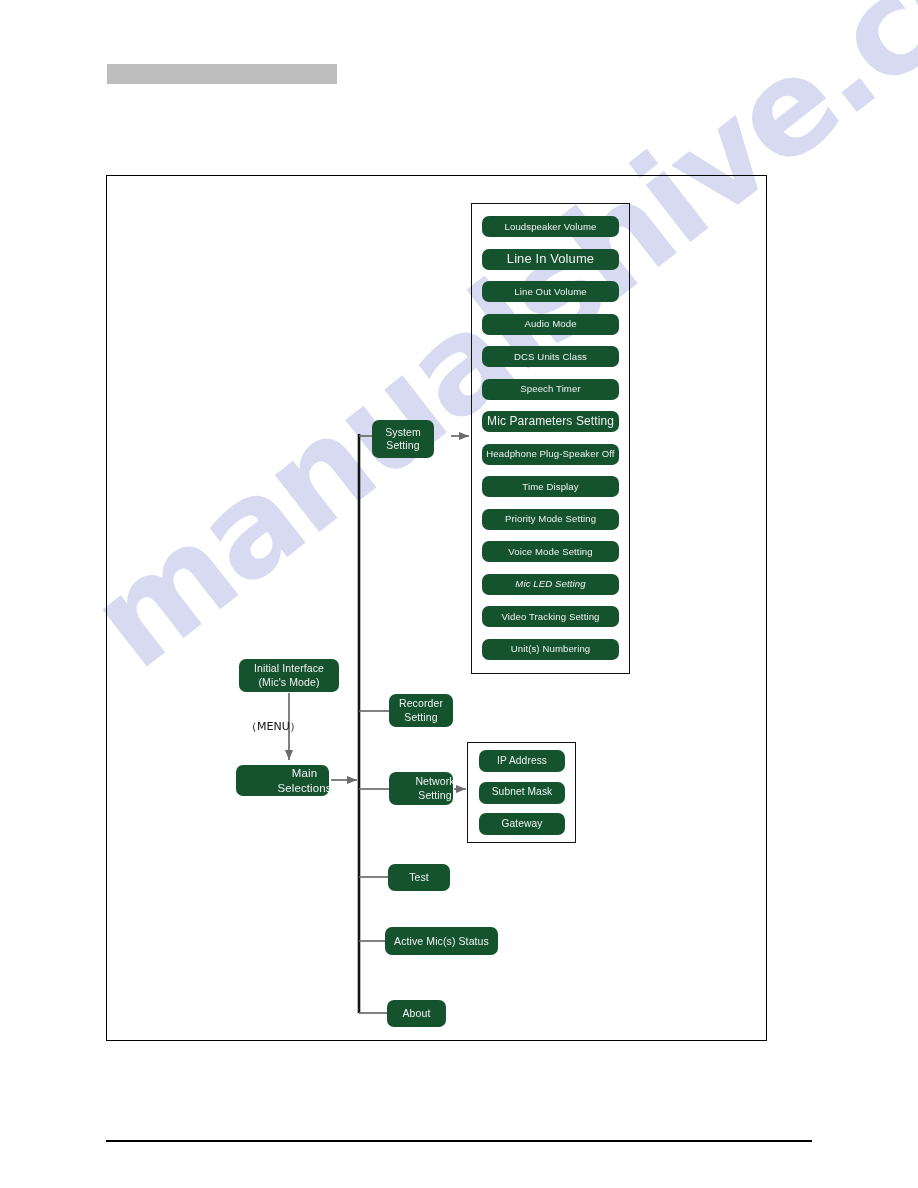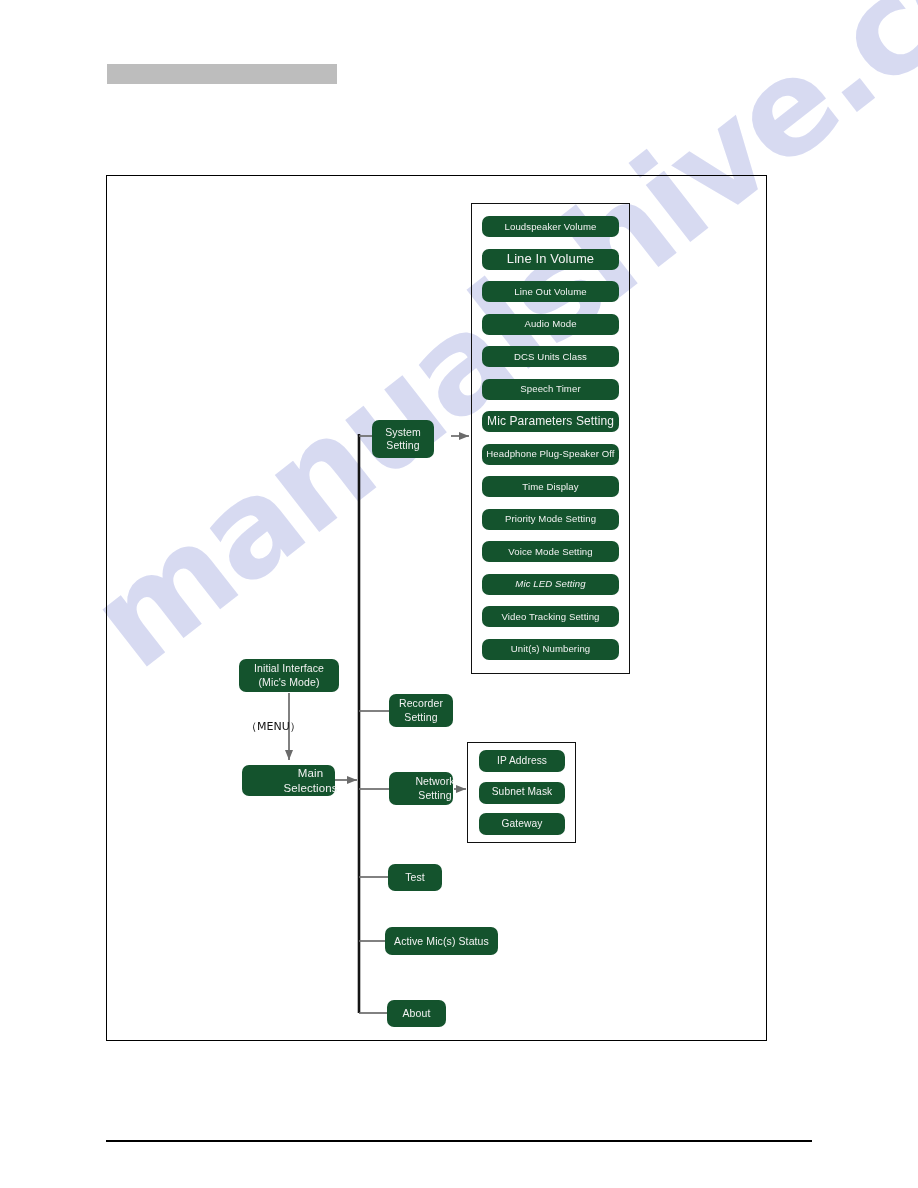--- a/index.html
+++ b/index.html
@@ -160,32 +160,32 @@
     <line x1="451" y1="436" x2="469" y2="436" stroke="#6b6b6b" stroke-width="1.7" marker-end="url(#arrowGray)"></line>
 
     <line x1="454" y1="789" x2="466" y2="789" stroke="#6b6b6b" stroke-width="1.7" marker-end="url(#arrowGray)"></line>
   </svg>
 
   <div class="node two-line" style="left:239px; top:659px; width:100px; height:33px;">Initial Interface
 (Mic's Mode)</div>
 
   <div class="menu-label" style="left:246px; top:719px;">（MENU）</div>
 
-  <div class="node" style="left:242px; top:765px; width:93px; height:31px; font-size:11.5px;padding-left:48px;">Main Selections</div>
+  <div class="node" style="left:236px; top:765px; width:93px; height:31px; font-size:11.5px;padding-left:48px;">Main Selections</div>
 
   <div class="node two-line" style="left:372px; top:420px; width:62px; height:38px;">System
 Setting</div>
 
   <div class="node two-line" style="left:389px; top:694px; width:64px; height:33px;">Recorder
 Setting</div>
 
   <div class="node two-line" style="left:389px; top:772px; width:64px; height:33px;padding-left:32px;">Network
 Setting</div>
 
-  <div class="node" style="left:388px; top:864px; width:54px; height:27px;">Test</div>
+  <div class="node" style="left:388px; top:864px; width:62px; height:27px;">Test</div>
 
   <div class="node" style="left:385px; top:927px; width:113px; height:28px;">Active Mic(s) Status</div>
 
   <div class="node" style="left:387px; top:1000px; width:59px; height:27px;">About</div>
 
   <div class="group-box" style="left:471px; top:203px; width:159px; height:471px;"></div>
   <div id="system-items">
       <div class="node" style="left: 482px; top: 216px; width: 137px; height: 21px; font-size: 9.6px;">Loudspeaker Volume</div>
       <div class="node" style="left: 482px; top: 248.5px; width: 137px; height: 21px; font-size: 13px;">Line In Volume</div>
       <div class="node" style="left: 482px; top: 281px; width: 137px; height: 21px; font-size: 9.6px;">Line Out Volume</div>

